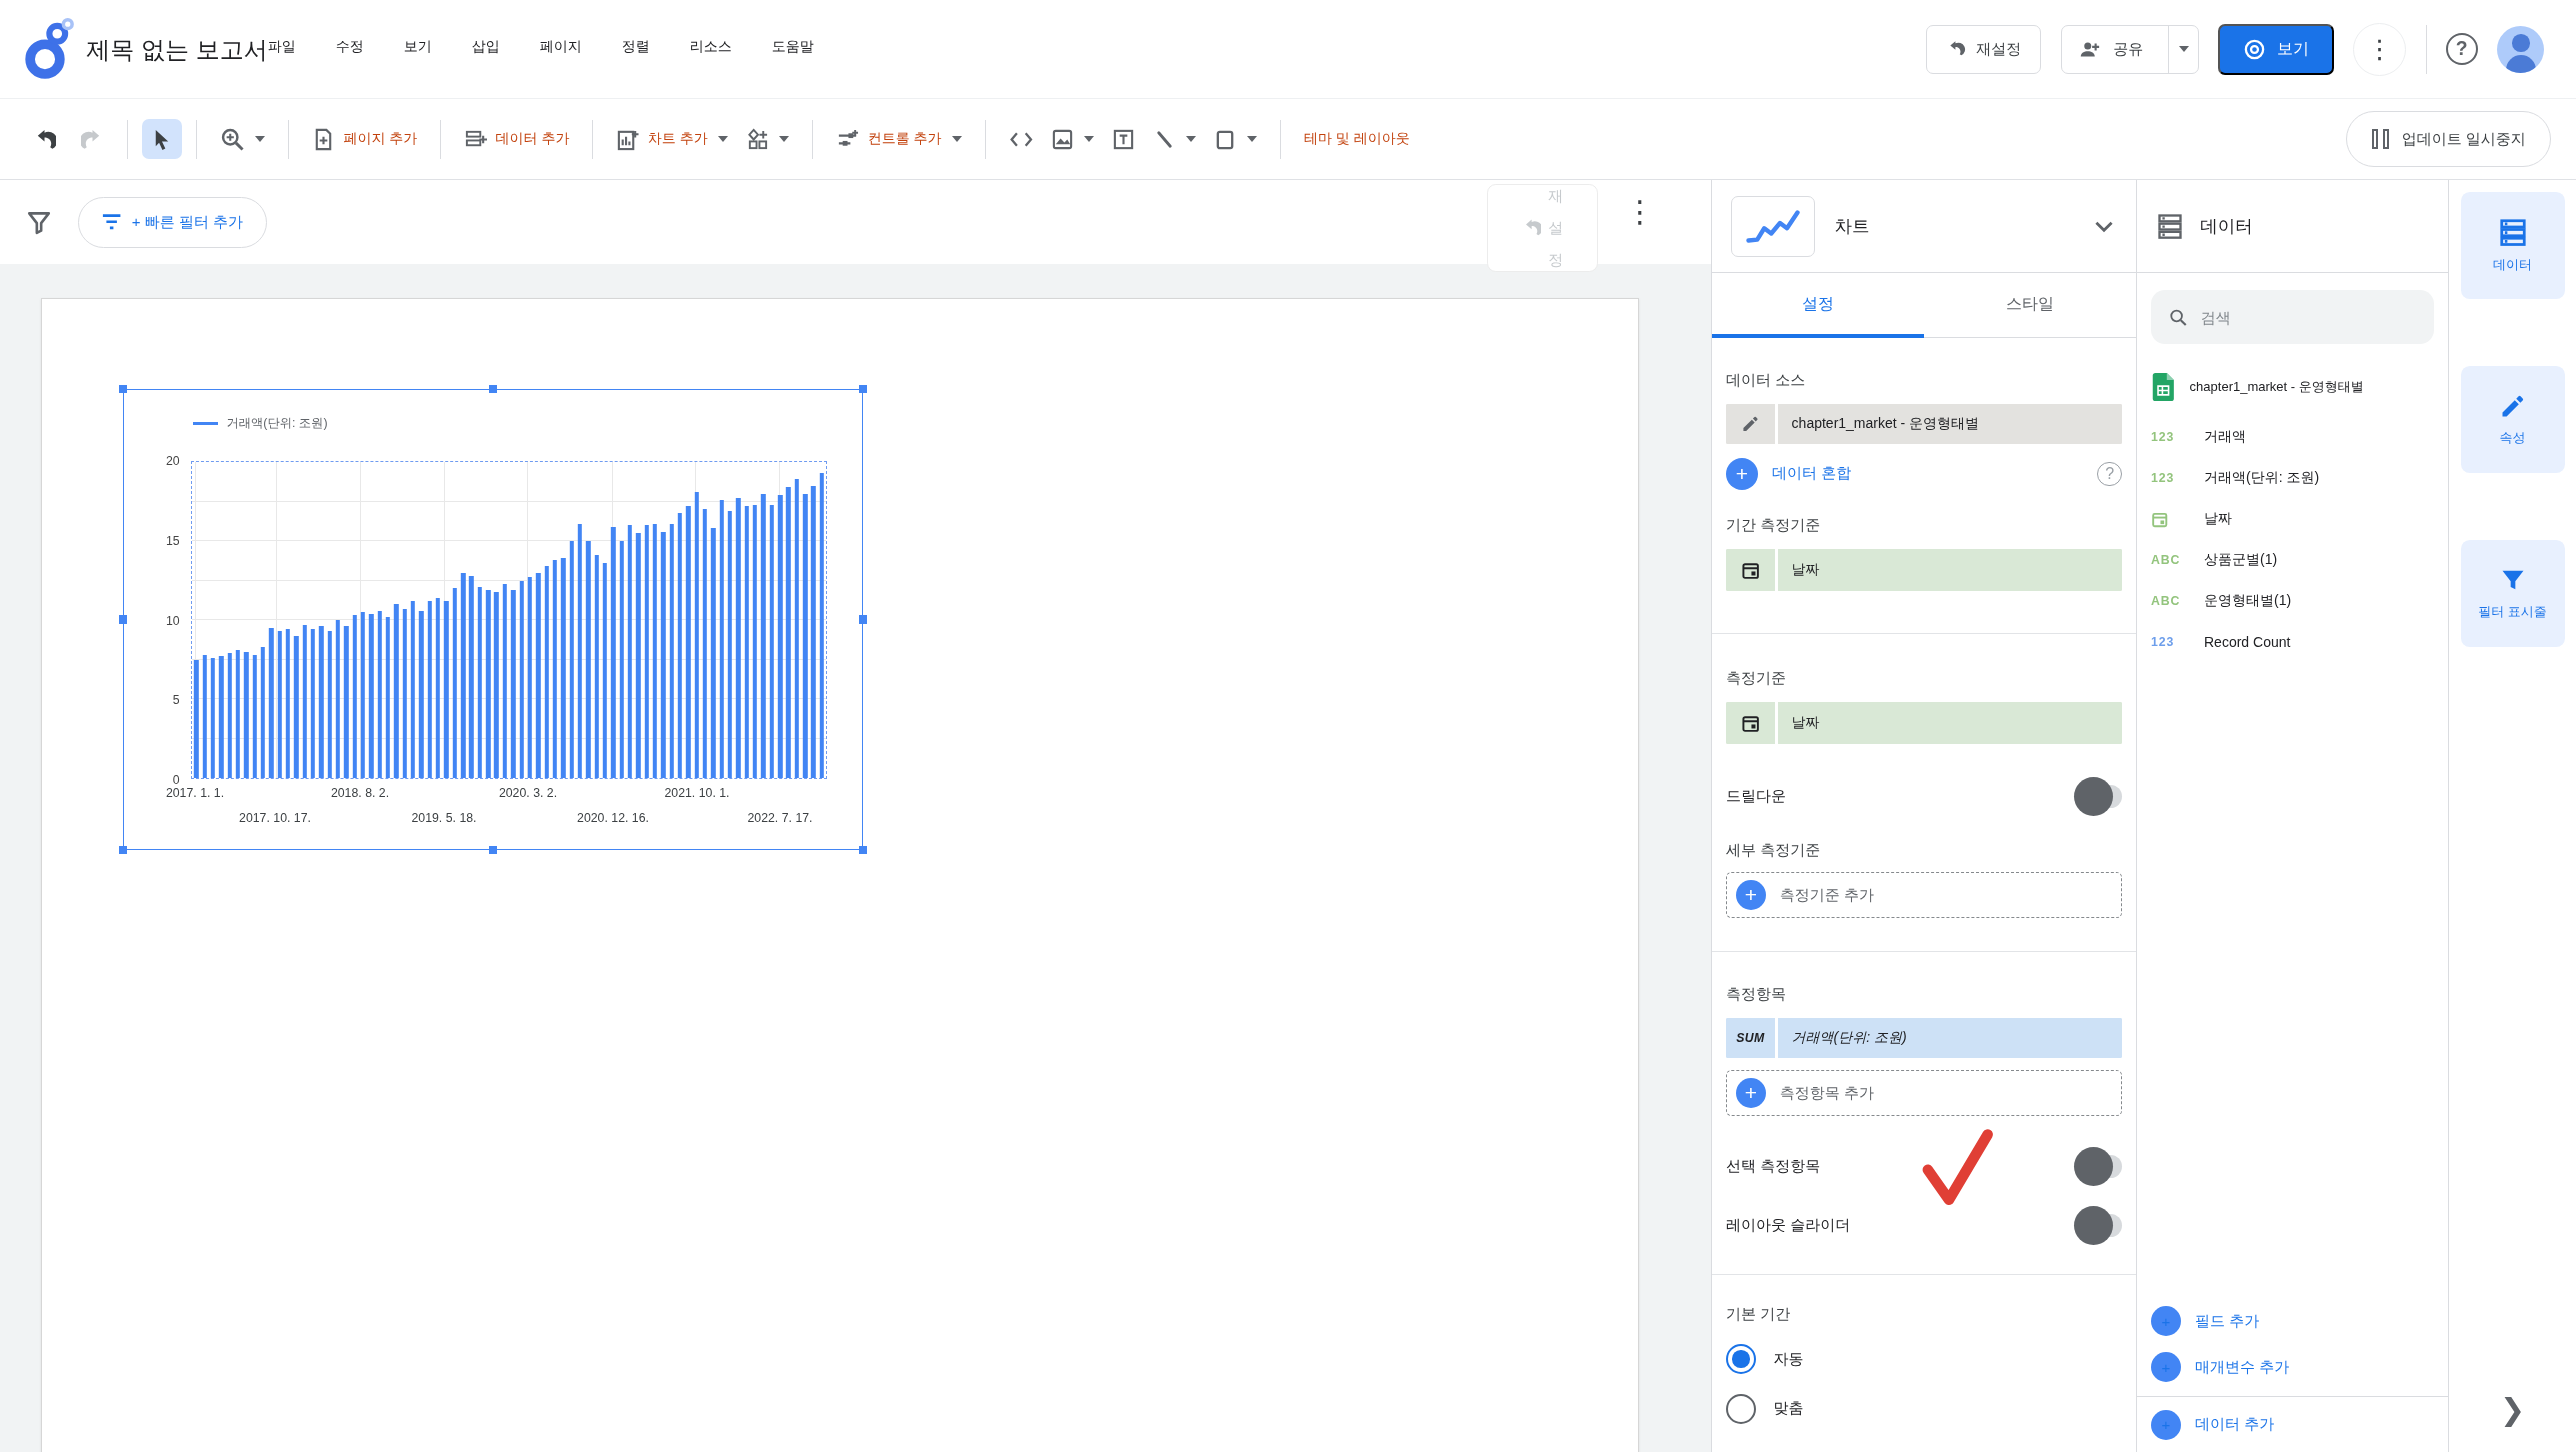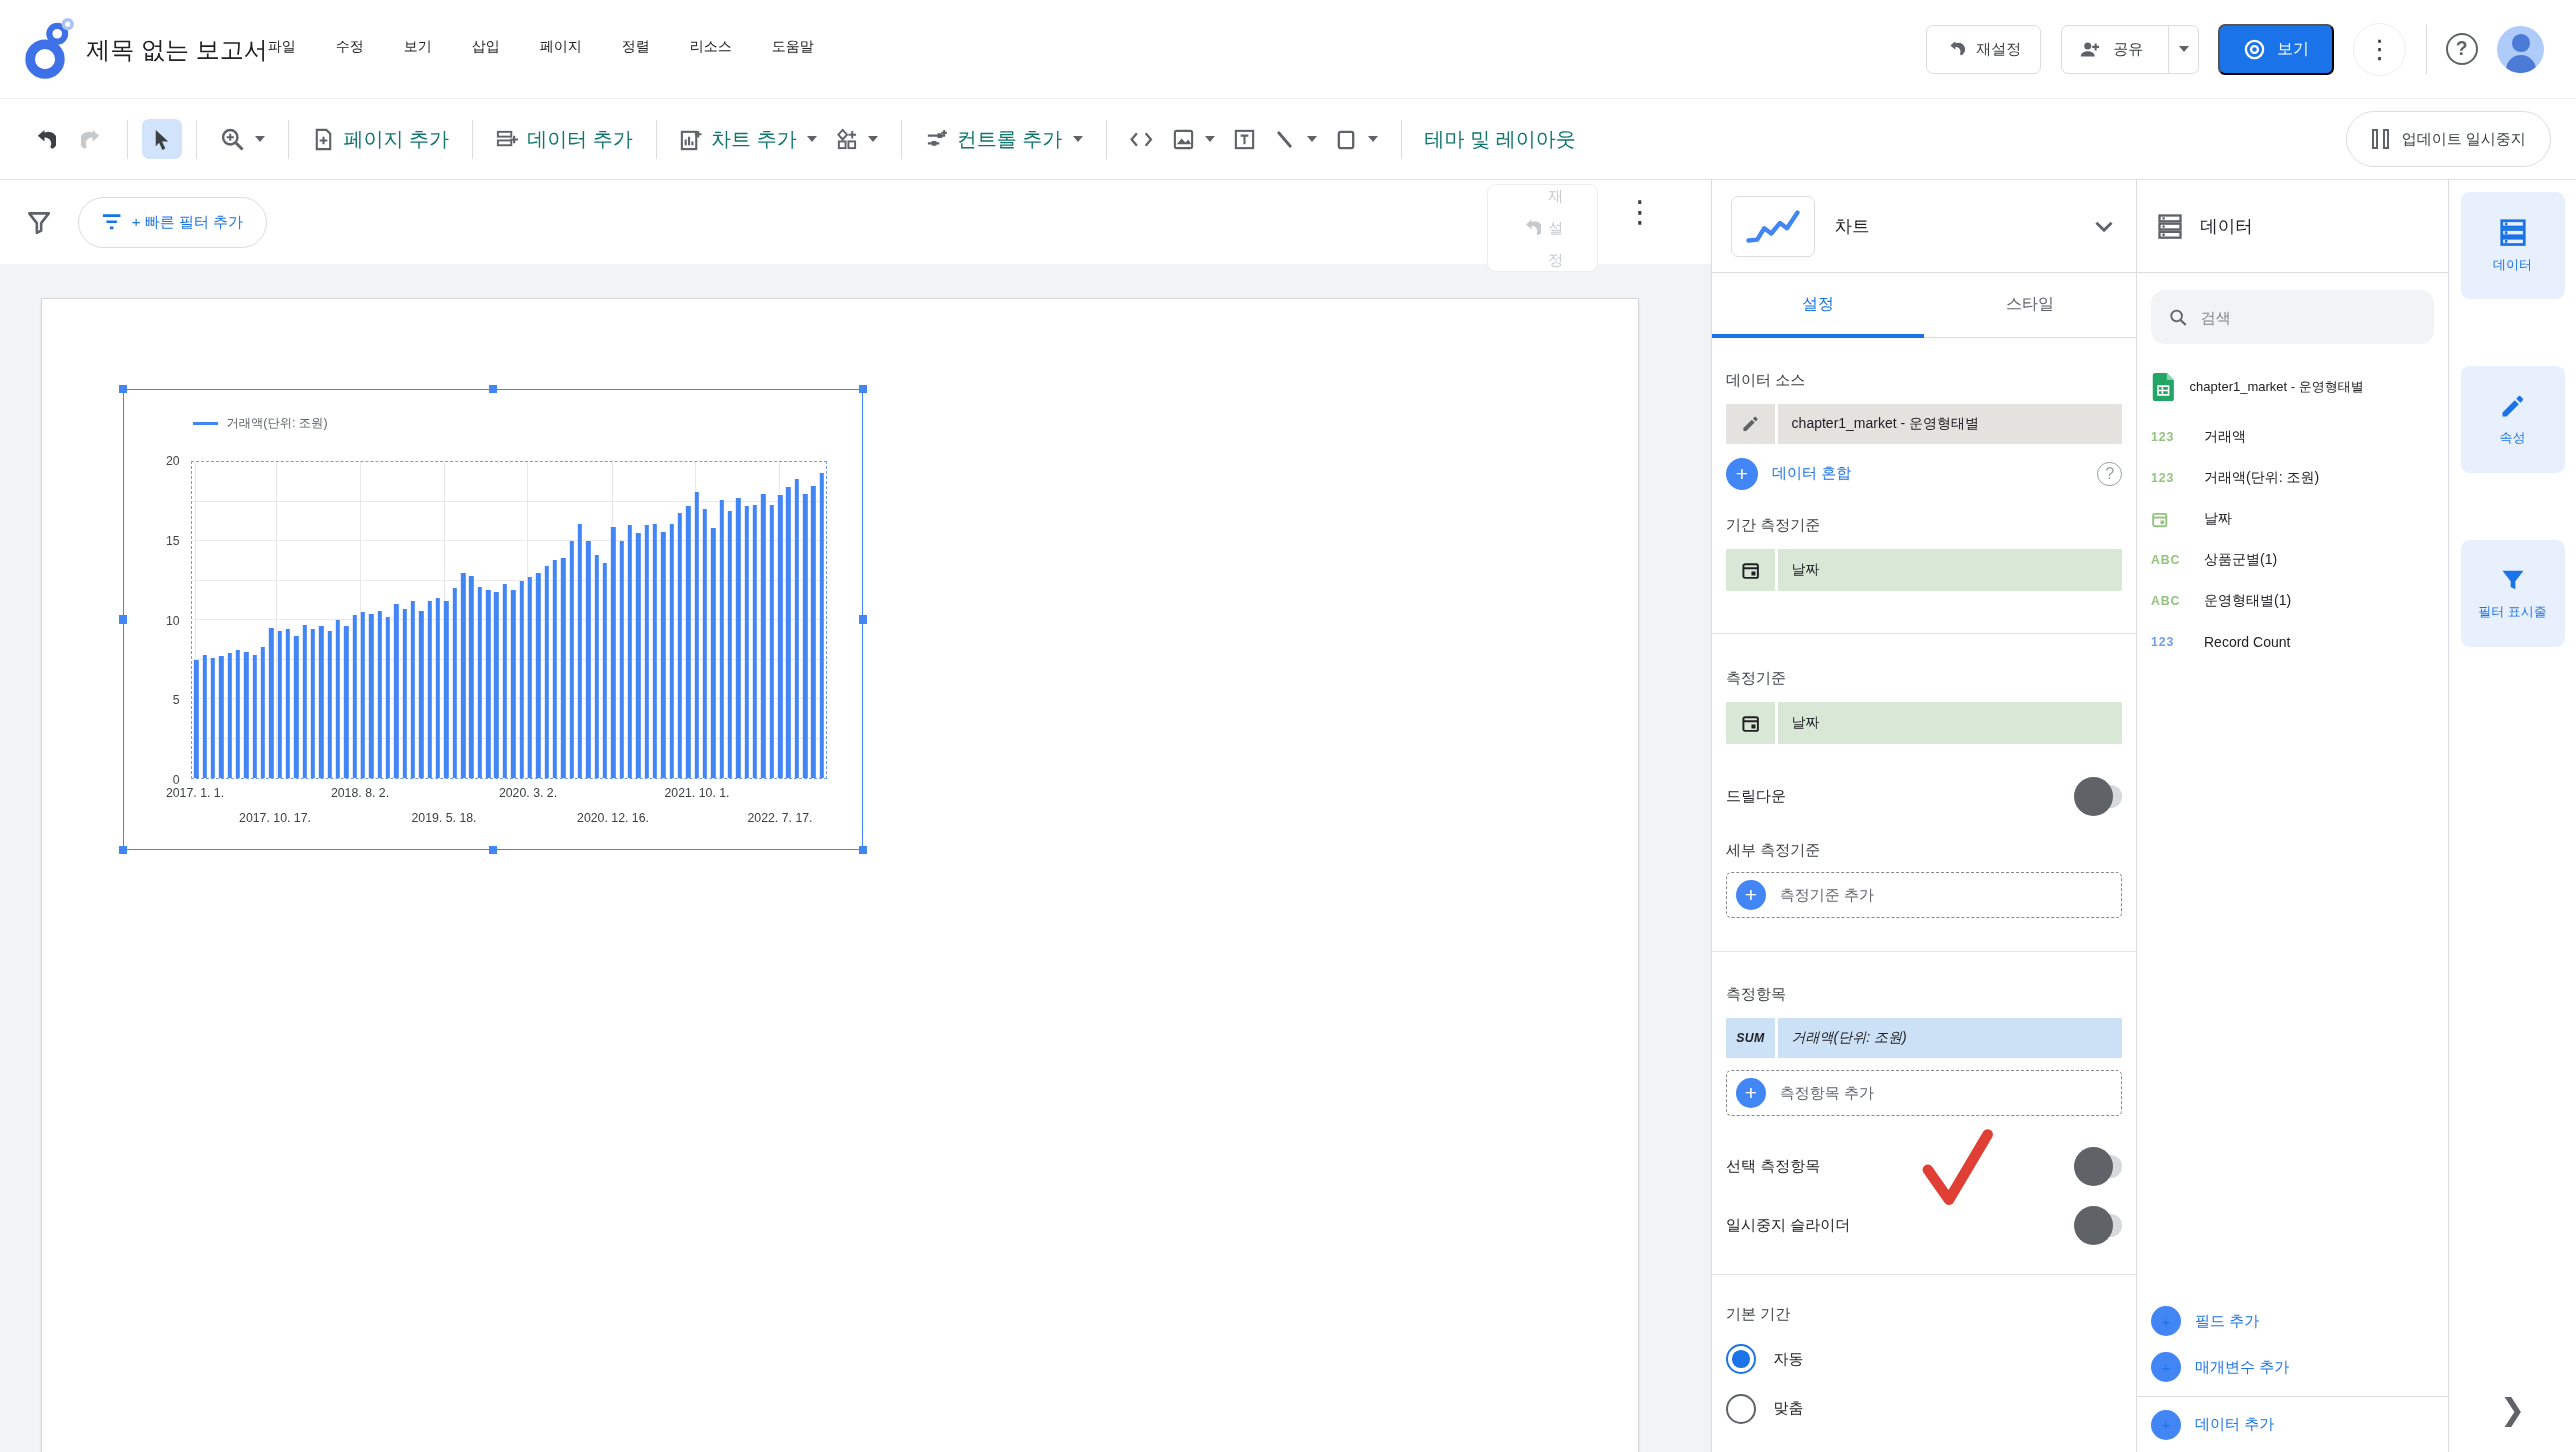--- a/index.html
+++ b/index.html
@@ -31,21 +31,21 @@
     background:#4b7bd6; left:15px; top:8.8px; }
   .avatar:after { content:""; position:absolute; width:30px; height:19.3px; border-radius:15px 15px 0 0;
     background:#4b7bd6; left:8.8px; top:29px; }
 
   
   .toolbar { height:82px; display:flex; align-items:center; padding:0 24.6px;
     border-top:0.9px solid #eef0f2; border-bottom:0.9px solid #dfe1e5; }
   .tb-group { display:flex; align-items:center; gap:7px; }
   .tb-divider { width:0.9px; height:39px; background:#dadce0; margin:0 14px; }
   .tb-btn { display:flex; align-items:center; gap:8.8px; padding:8.8px; border-radius:7px;
-    font-size:20px; color:#0f766e; cursor:pointer; }
+    font-size:14px; color:#c2410c; cursor:pointer; }
   .tb-btn svg { flex:none; }
   .tb-selected { background:#d2e3fc; }
   .caret { width:0; height:0; border-left:5.3px solid transparent; border-right:5.3px solid transparent;
     border-top:6.1px solid #5f6368; margin-left:1.8px; }
   .tb-spacer { flex:1; }
   .pill-btn { display:flex; align-items:center; gap:12.3px; border:0.9px solid #dadce0; border-radius:28px;
     height:56px; padding:0 24.6px; font-size:15px; color:#3c4043; background:#fff; }
   .pause-icon { display:flex; gap:5.3px; }
   .pause-icon i { width:6.1px; height:19.3px; border:2.6px solid #5f6368; display:block; }
 
@@ -580,21 +580,21 @@
         <span>측정항목 추가</span>
       </div>
 
       <div class="toggle-row" style="margin-top:30px">
         <span style="font-size:15px">선택 측정항목</span>
         <span class="toggle">
             <span class="knob"></span>
           </span>
       </div>
       <div class="toggle-row" style="margin-top:19.3px">
-        <span style="font-size:15px">일시중지 슬라이더</span>
+        <span style="font-size:15px">레이아웃 슬라이더</span>
         <span class="toggle">
             <span class="knob"></span>
           </span>
       </div>
 
       <div class="h-divider" style="margin-top:28px"></div>
 
       <div class="sec-label" style="margin-top:30px">기본 기간</div>
       <div class="radio-row" style="margin-top:16px">
         <span class="radio checked"></span>

